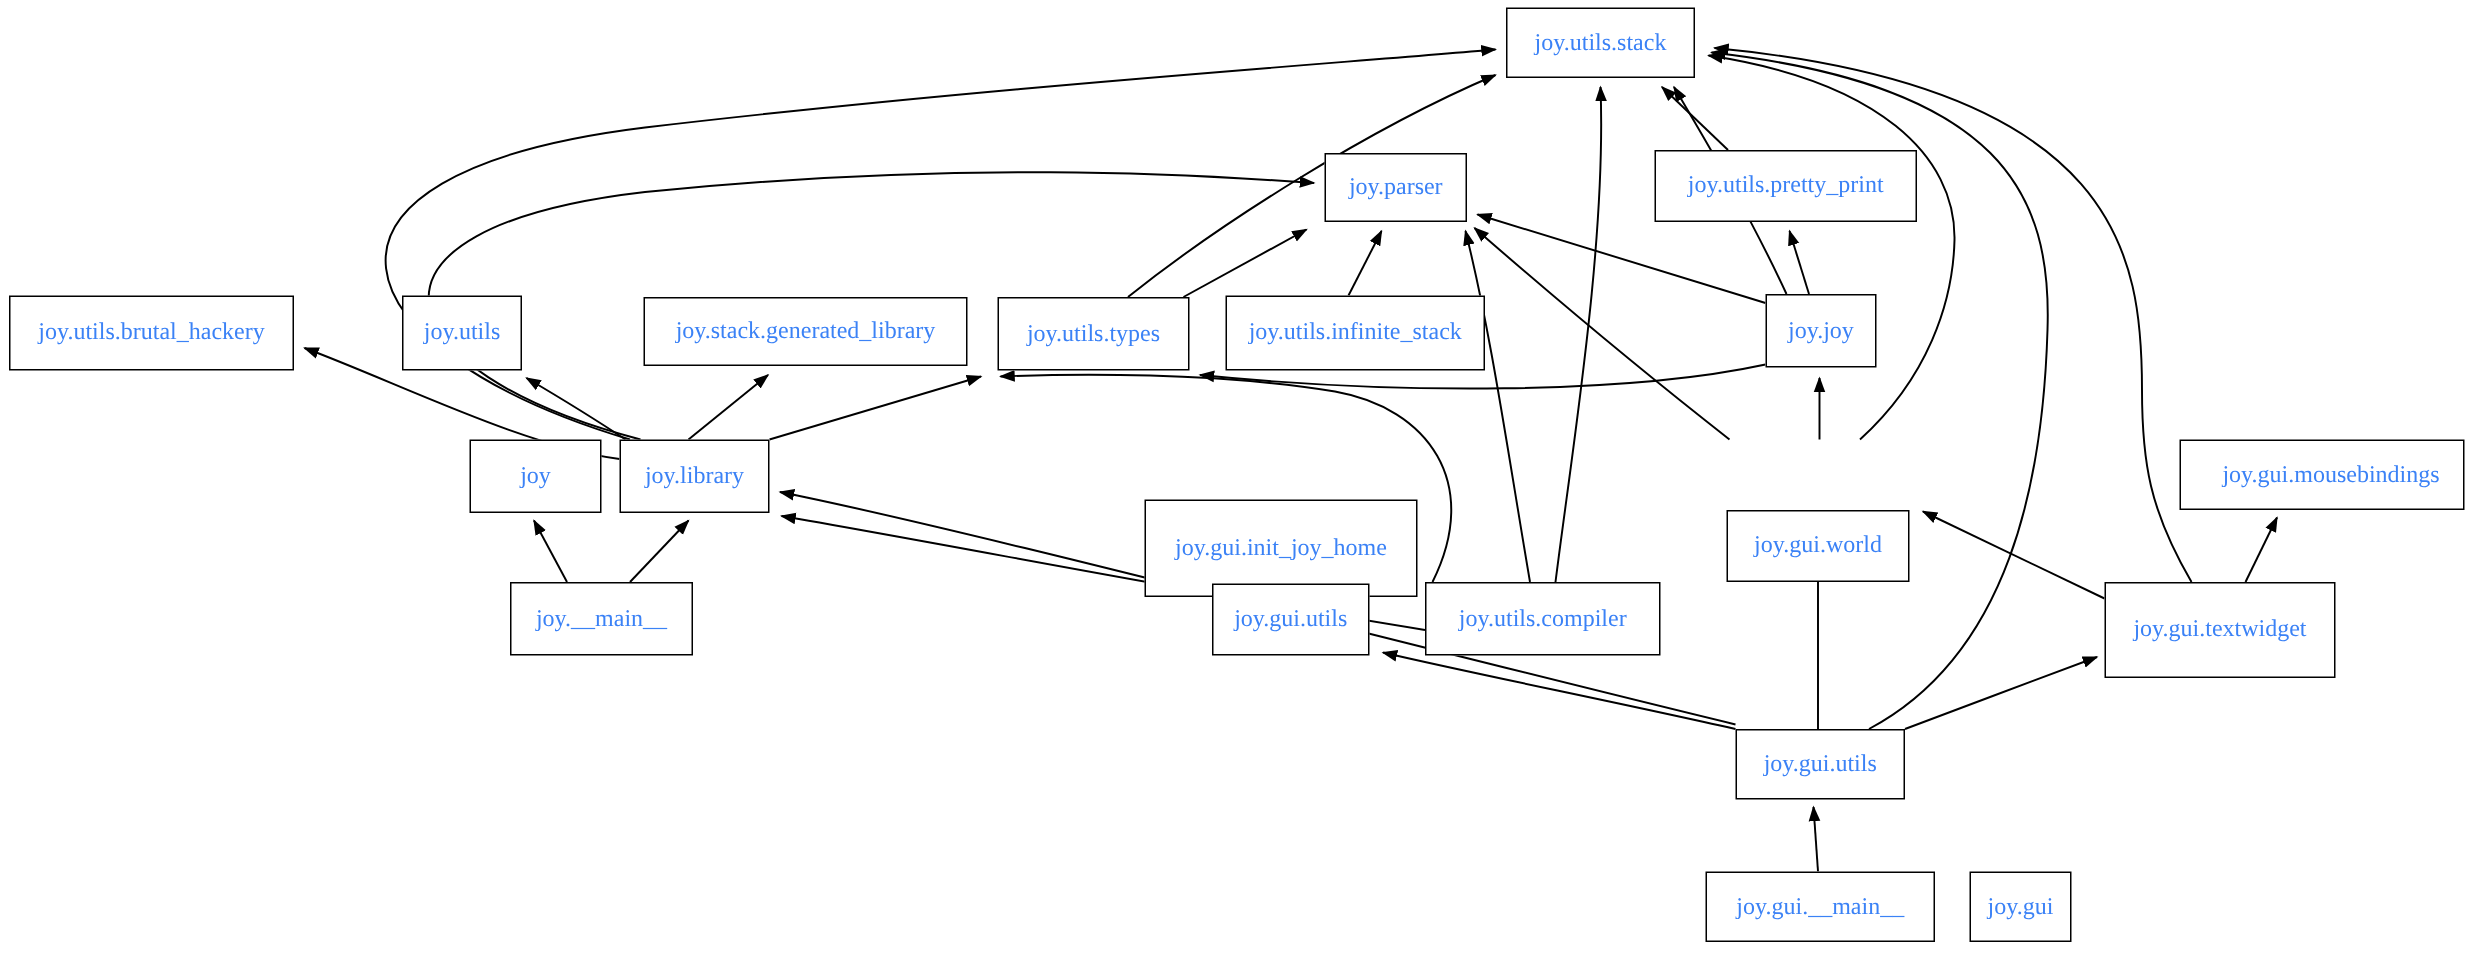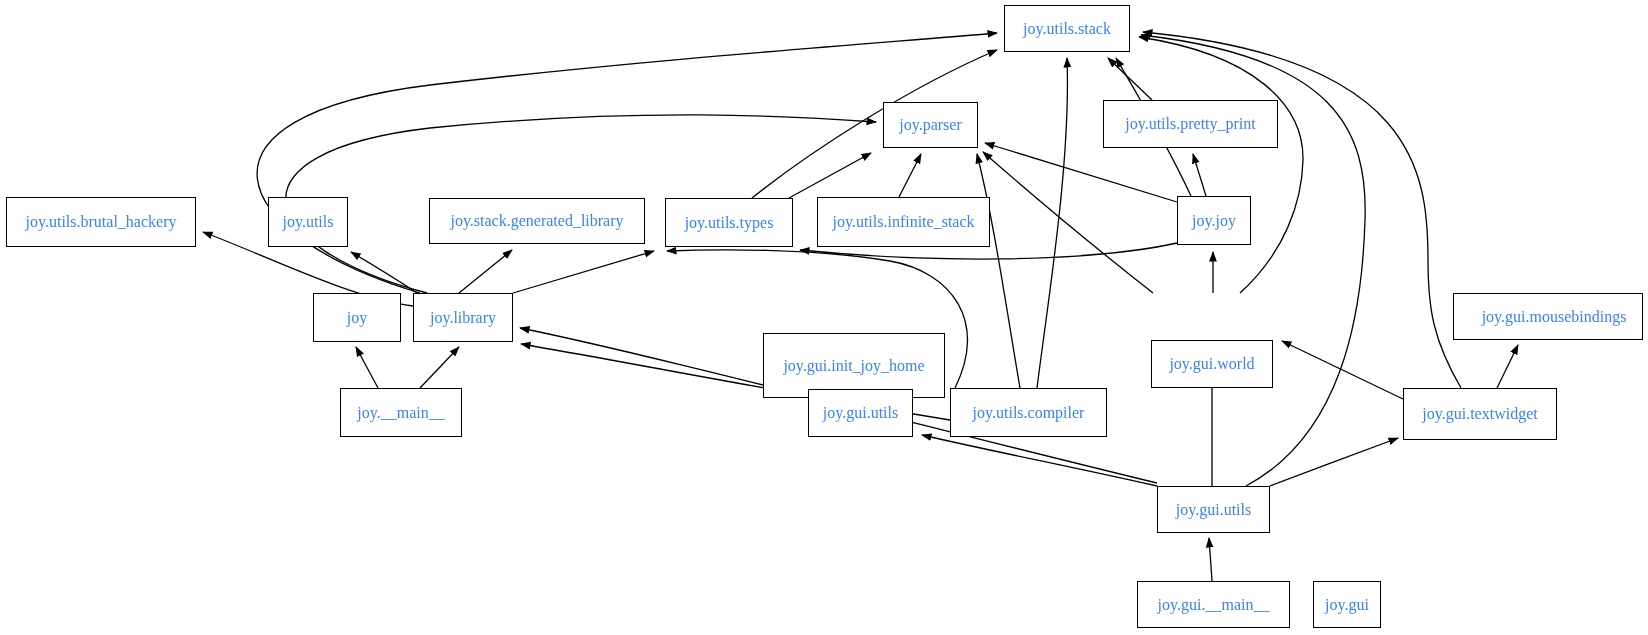--- a/index.html
+++ b/index.html
@@ -129,21 +129,21 @@
     </div>
     <div class="node" style="left: 340px; top: 388px; width: 122px; height: 49px; background: rgb(255, 255, 255); border-color: rgb(0, 0, 0);">
       <span>joy.__main__</span>
     </div>
     <div class="node" style="left: 808px; top: 389px; width: 105px; height: 48px; background: rgb(255, 255, 255); border-color: rgb(0, 0, 0);">
       <span>joy.gui.utils</span>
     </div>
     <div class="node" style="left: 950px; top: 388px; width: 157px; height: 49px; background: rgb(255, 255, 255); border-color: rgb(0, 0, 0);">
       <span>joy.utils.compiler</span>
     </div>
-    <div class="node" style="left: 1403px; top: 388px; width: 154px; height: 52px; background: rgb(255, 255, 255); border-color: rgb(0, 0, 0);">
+    <div class="node" style="left: 1403px; top: 388px; width: 154px; height: 64px; background: rgb(255, 255, 255); border-color: rgb(0, 0, 0);">
       <span>joy.gui.textwidget</span>
     </div>
     <div class="node" style="left: 1157px; top: 486px; width: 113px; height: 47px; background: rgb(255, 255, 255); border-color: rgb(0, 0, 0);">
       <span>joy.gui.utils</span>
     </div>
     <div class="node" style="left: 1137px; top: 581px; width: 153px; height: 47px; background: rgb(255, 255, 255); border-color: rgb(0, 0, 0);">
       <span>joy.gui.__main__</span>
     </div>
     <div class="node" style="left: 1313px; top: 581px; width: 68px; height: 47px; background: rgb(255, 255, 255); border-color: rgb(0, 0, 0);">
       <span>joy.gui</span>

